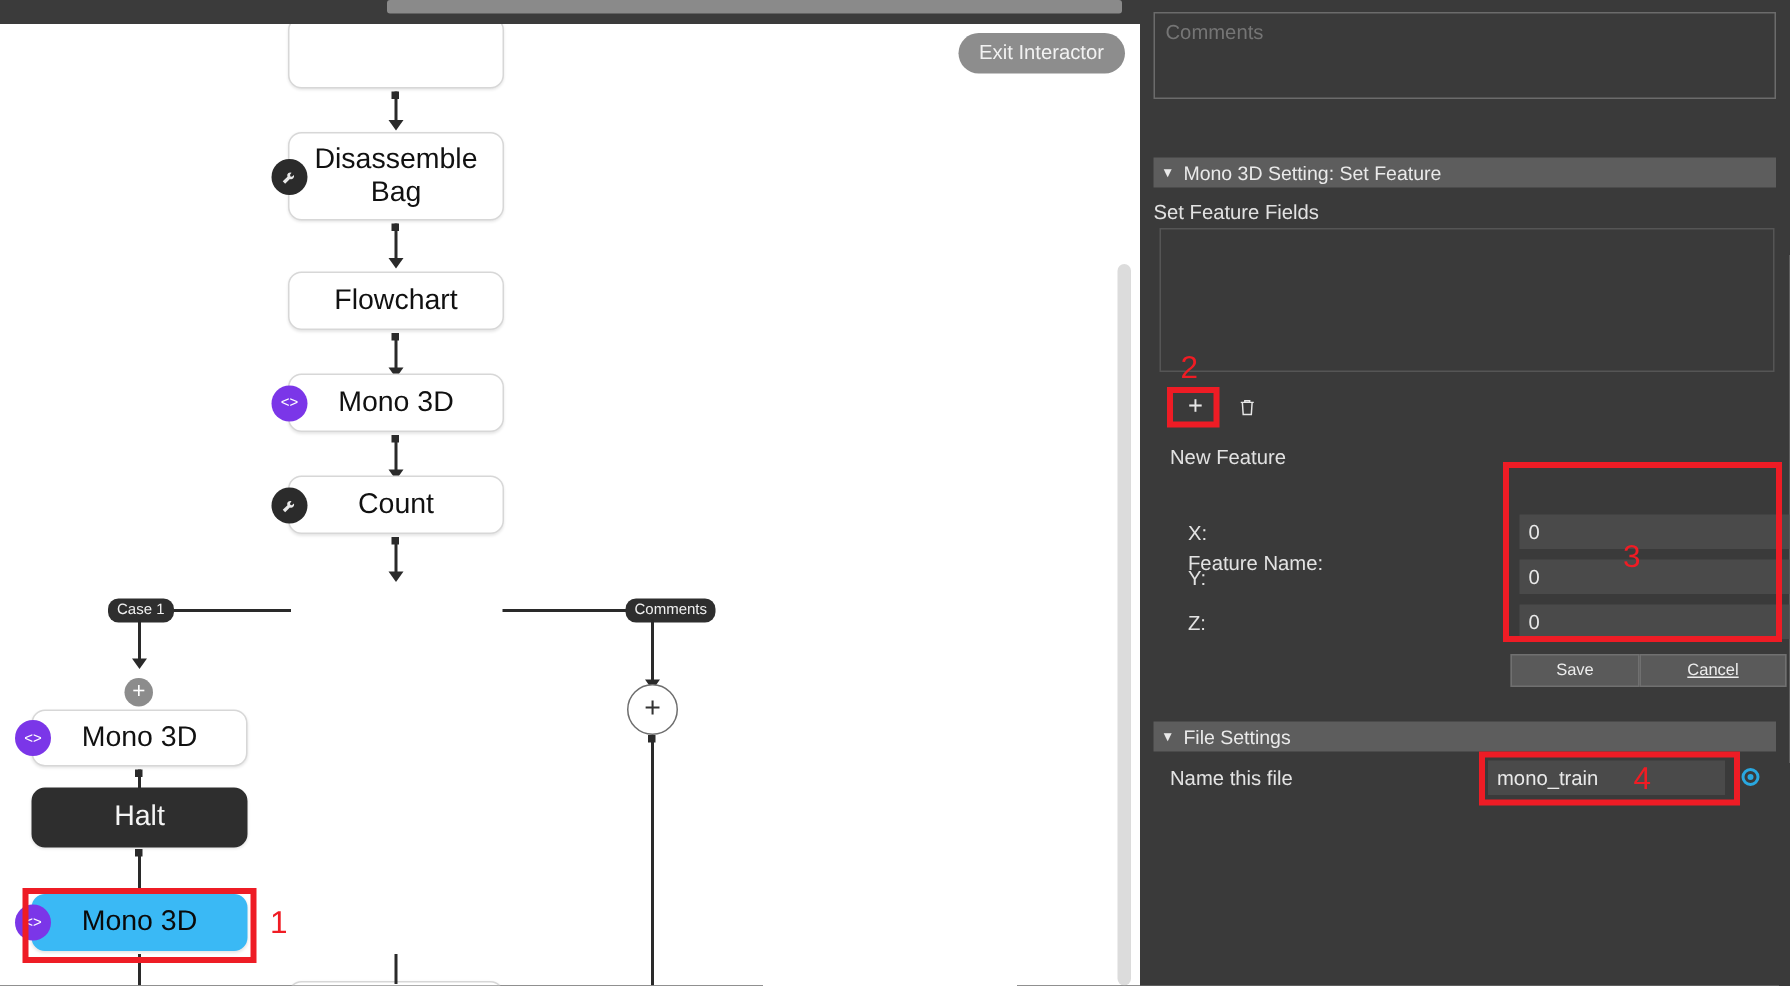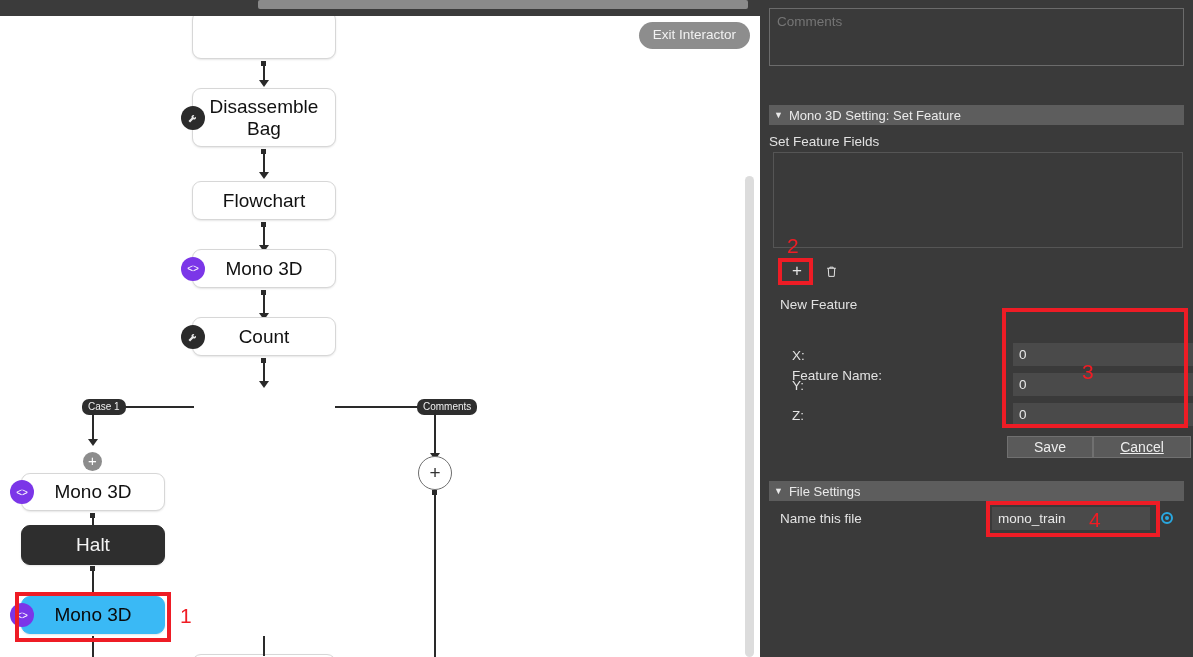--- a/index.html
+++ b/index.html
@@ -156,21 +156,21 @@
 
   .text-input {
     position: absolute; height: 23px; background: #4a4a4a; border: none;
     color: #e9e9e9; font-size: 13.5px; padding: 0 6px; outline: none;
     font-family: "Liberation Sans", sans-serif;
   }
   .text-input.caret-on { border-right: 0; }
 
   .btn {
     position: absolute; height: 22px; background: #5a5a5a;
-    border: 1px solid #707070; color: #ededed; font-size: 14px;
+    border: 1px solid #707070; color: #ededed; font-size: 11px;
     cursor: pointer; font-family: "Liberation Sans", sans-serif;
   }
 
   .link-icon {
     position: absolute; width: 12px; height: 12px; border-radius: 50%;
     border: 2px solid #29a8e0; cursor: pointer;
   }
   .link-icon::after {
     content: ""; position: absolute; left: 2px; top: 2px;
     width: 4px; height: 4px; border-radius: 50%; background: #29a8e0;
@@ -244,21 +244,21 @@
       </span>
       <span class="node-label">Count</span>
     </div>
 
     <div class="dot edge" style="left:261px; top:342px;"></div>
     <div class="edge vline" style="left:263px; top:342px; height:28px;"></div>
     <div class="arrow" style="left:259px; top:365px;"></div>
 
 
     <div class="edge hline" style="left:110px; top:390px; width:84px;"></div>
-    <div class="branch-tag" style="left:72px; top:383px;margin-left:10px;">Case 1</div>
+    <div class="branch-tag" style="left:72px; top:383px;">Case 1</div>
     <div class="edge vline" style="left:92px; top:397px; height:31px;"></div>
     <div class="arrow" style="left:88px; top:423px;"></div>
     <div class="plus-small" style="left:83px; top:436px;">+</div>
 
     <div class="node" style="left:21px; top:457px; width:144px; height:38px;">
       <span class="badge purple">&lt;&gt;</span>
       <span class="node-label">Mono 3D</span>
     </div>
 
     <div class="dot edge" style="left:90px; top:497px;"></div>

